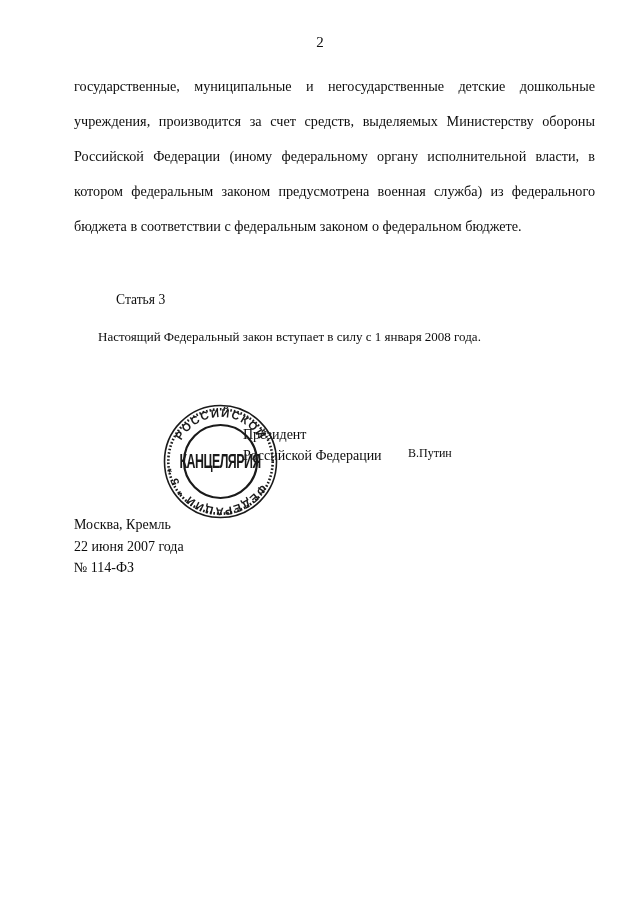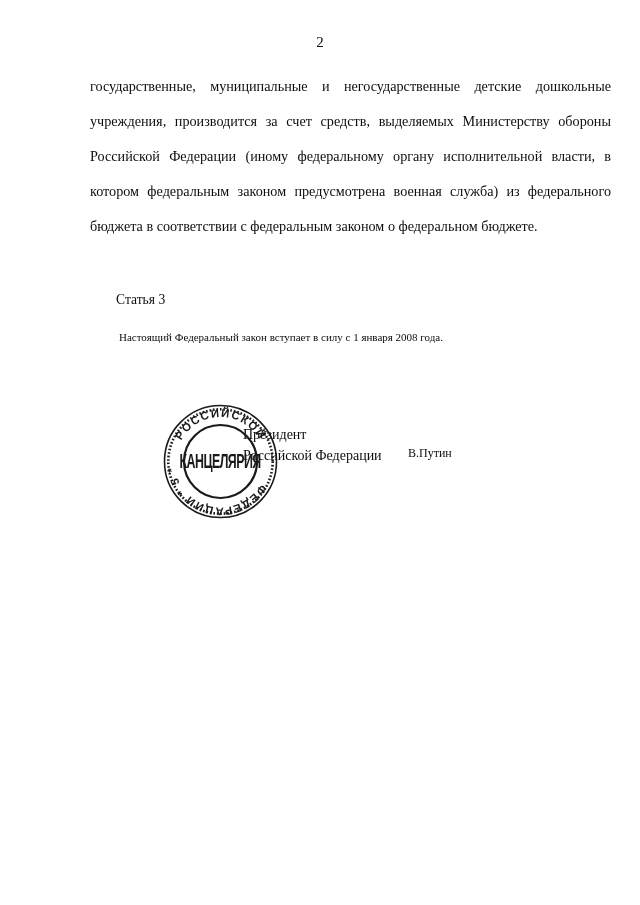--- a/index.html
+++ b/index.html
@@ -20,21 +20,21 @@
     position: absolute;
     top: 33px;
     left: 0;
     width: 640px;
     text-align: center;
     font-size: 15px;
     line-height: 18px;
   }
   .body-block {
     position: absolute;
-    left: 90px;
+    left: 74px;
     top: 69px;
     width: 521px;
     font-size: 14.2px;
     line-height: 35px;
     text-align: justify;
     text-justify: inter-word;
     hyphens: none;
   }
   .body-block p {
     margin: 0;
@@ -42,24 +42,24 @@
   .article-heading {
     position: absolute;
     left: 116px;
     top: 291px;
     font-size: 13.6px;
     font-weight: normal;
     line-height: 18px;
   }
   .article-text {
     position: absolute;
-    left: 119px;
+    left: 98px;
     top: 327px;
     width: 480px;
-    font-size: 11px;
+    font-size: 13px;
     line-height: 20px;
     text-align: left;
   }
   .signature {
     position: absolute;
     left: 243px;
     top: 424px;
     font-size: 14px;
     line-height: 21px;
   }
@@ -157,14 +157,19 @@
       <text font-family="Liberation Sans, DejaVu Sans, sans-serif" font-size="11.2" font-weight="bold" fill="#1a1a1a" letter-spacing="1.4">
         <textPath href="#ringPathBottom" startOffset="16%" text-anchor="start">ФЕДЕРАЦИИ  *  5  *  ПРЕЗИДЕНТ</textPath>
       </text>
     </svg>
 
     <div class="seal-center-text">
       <span>КАНЦЕЛЯРИЯ</span>
     </div>
   </div>
 
+  <div class="colophon">
+    <div>Москва, Кремль</div>
+    <div>22 июня 2007 года</div>
+    <div>№ 114-ФЗ</div>
+  </div>
 
 </div>
 
 </body></html>

